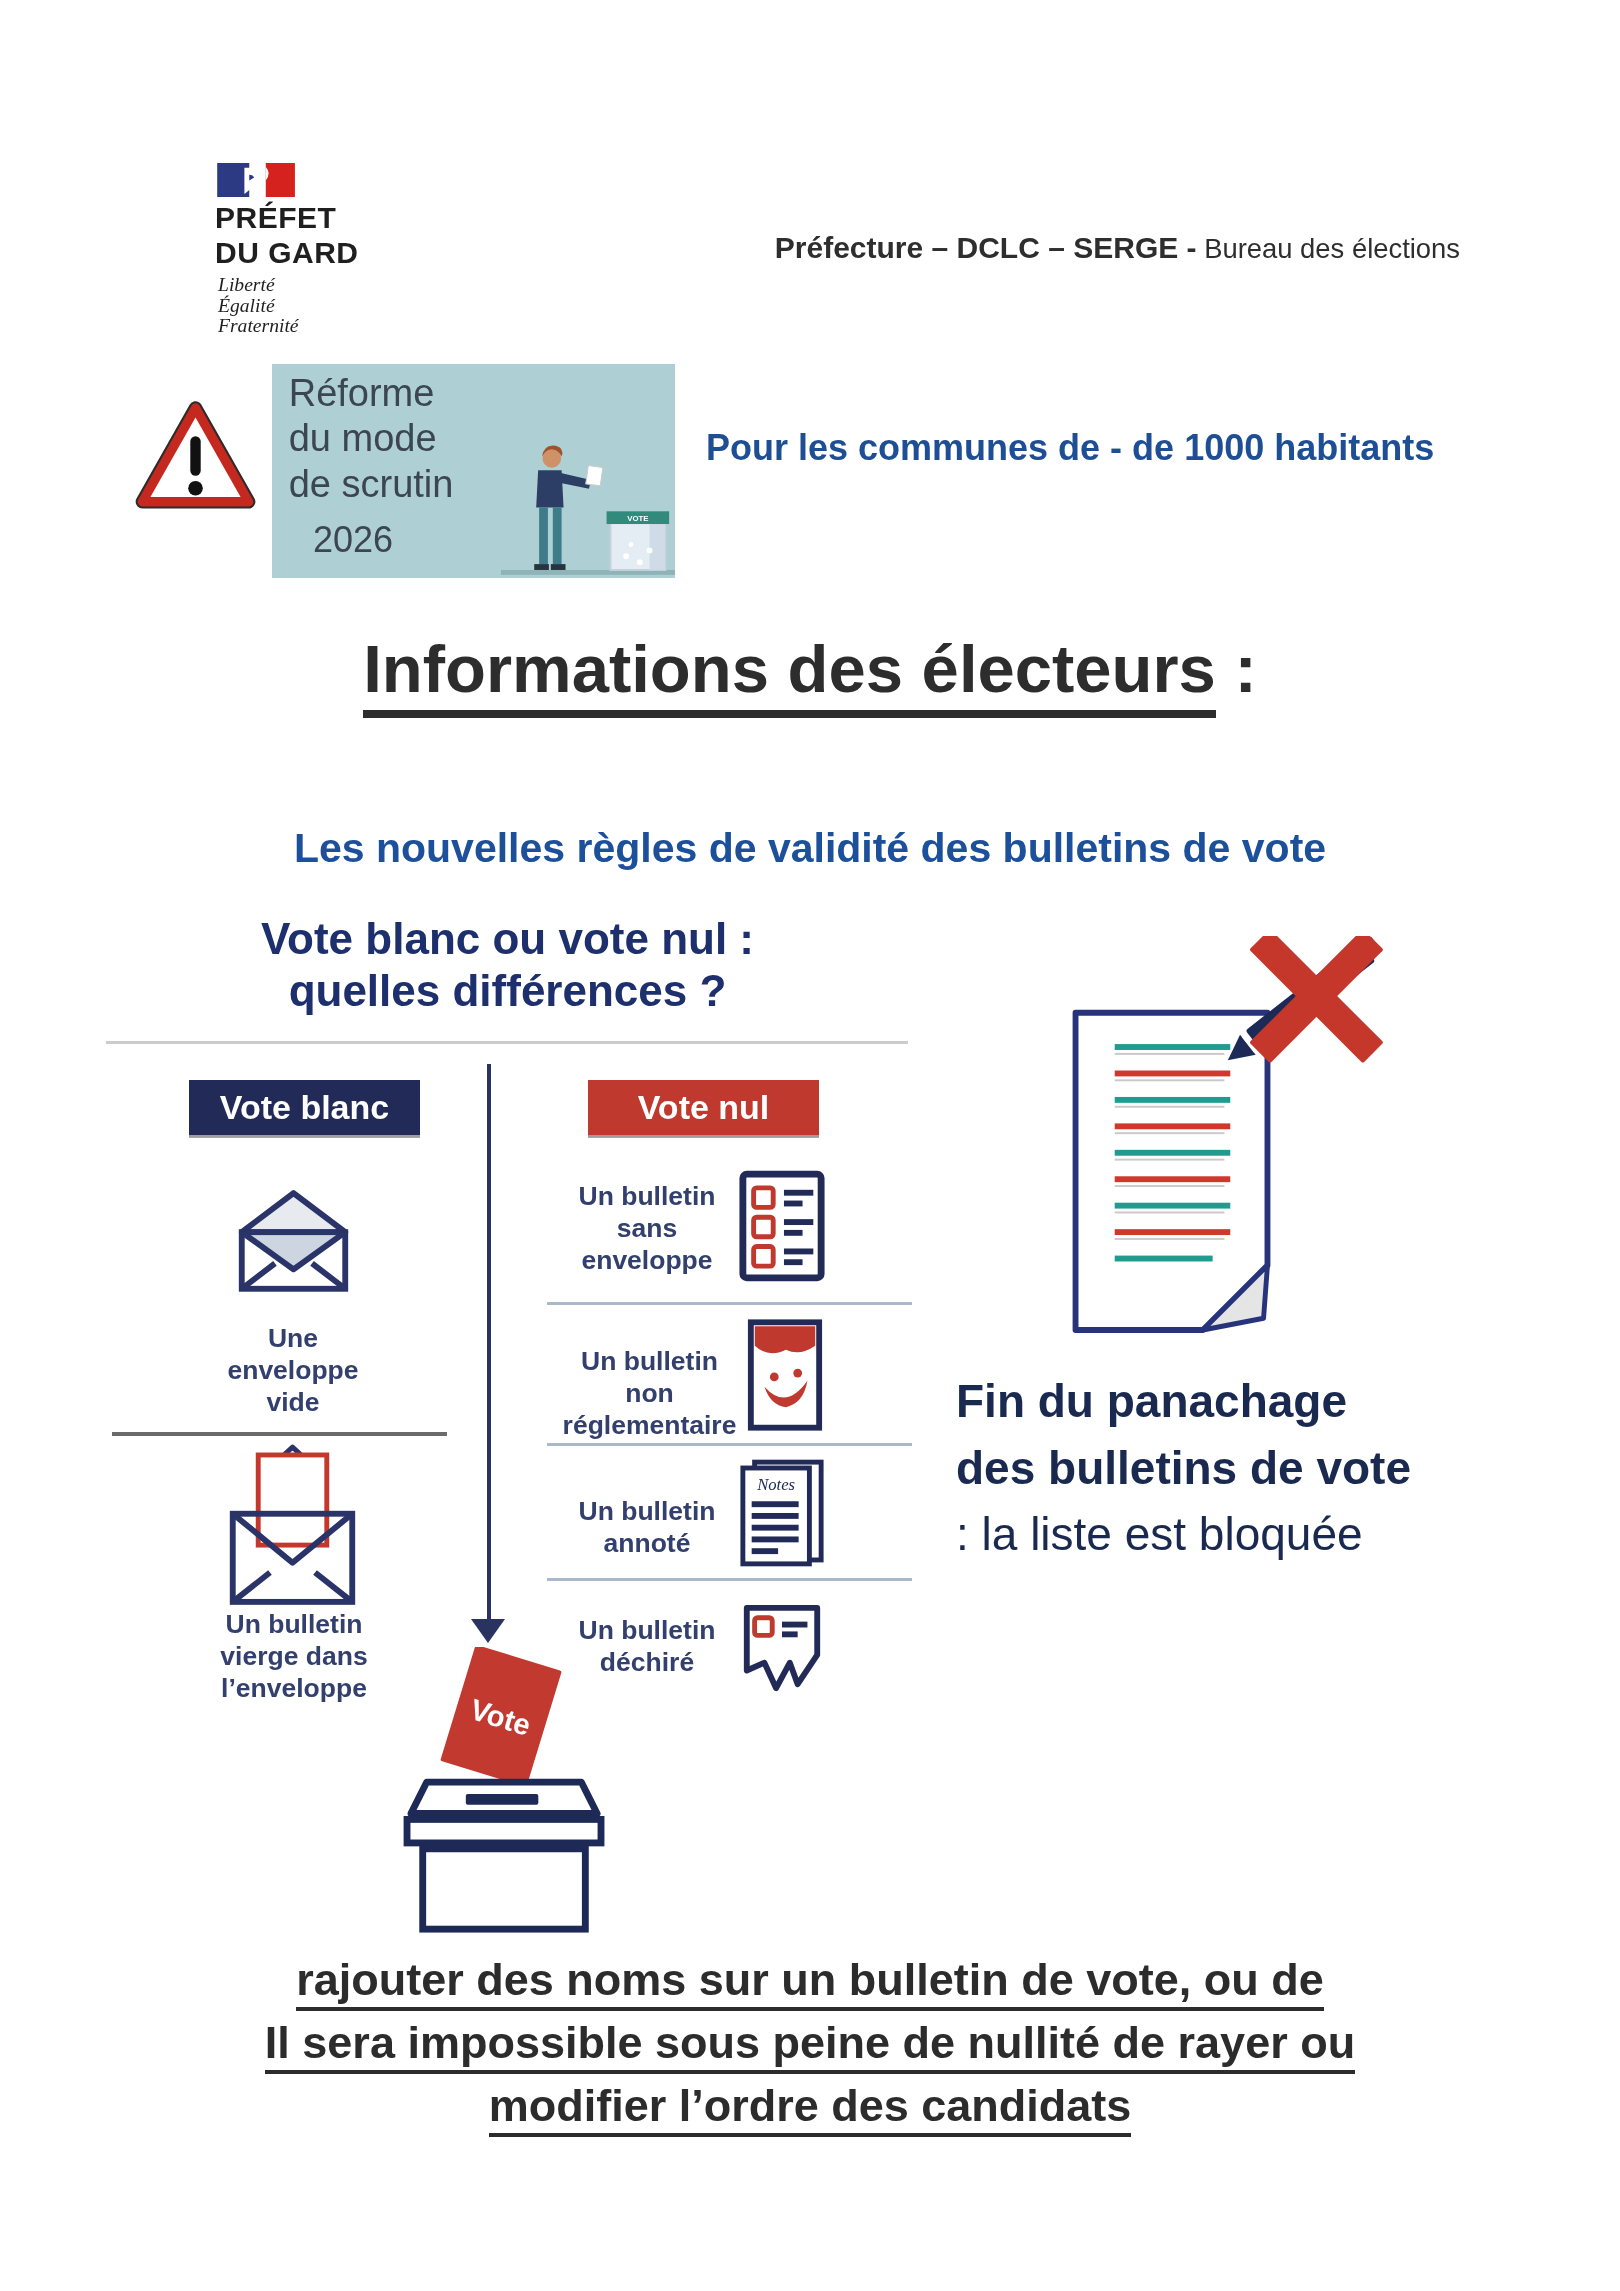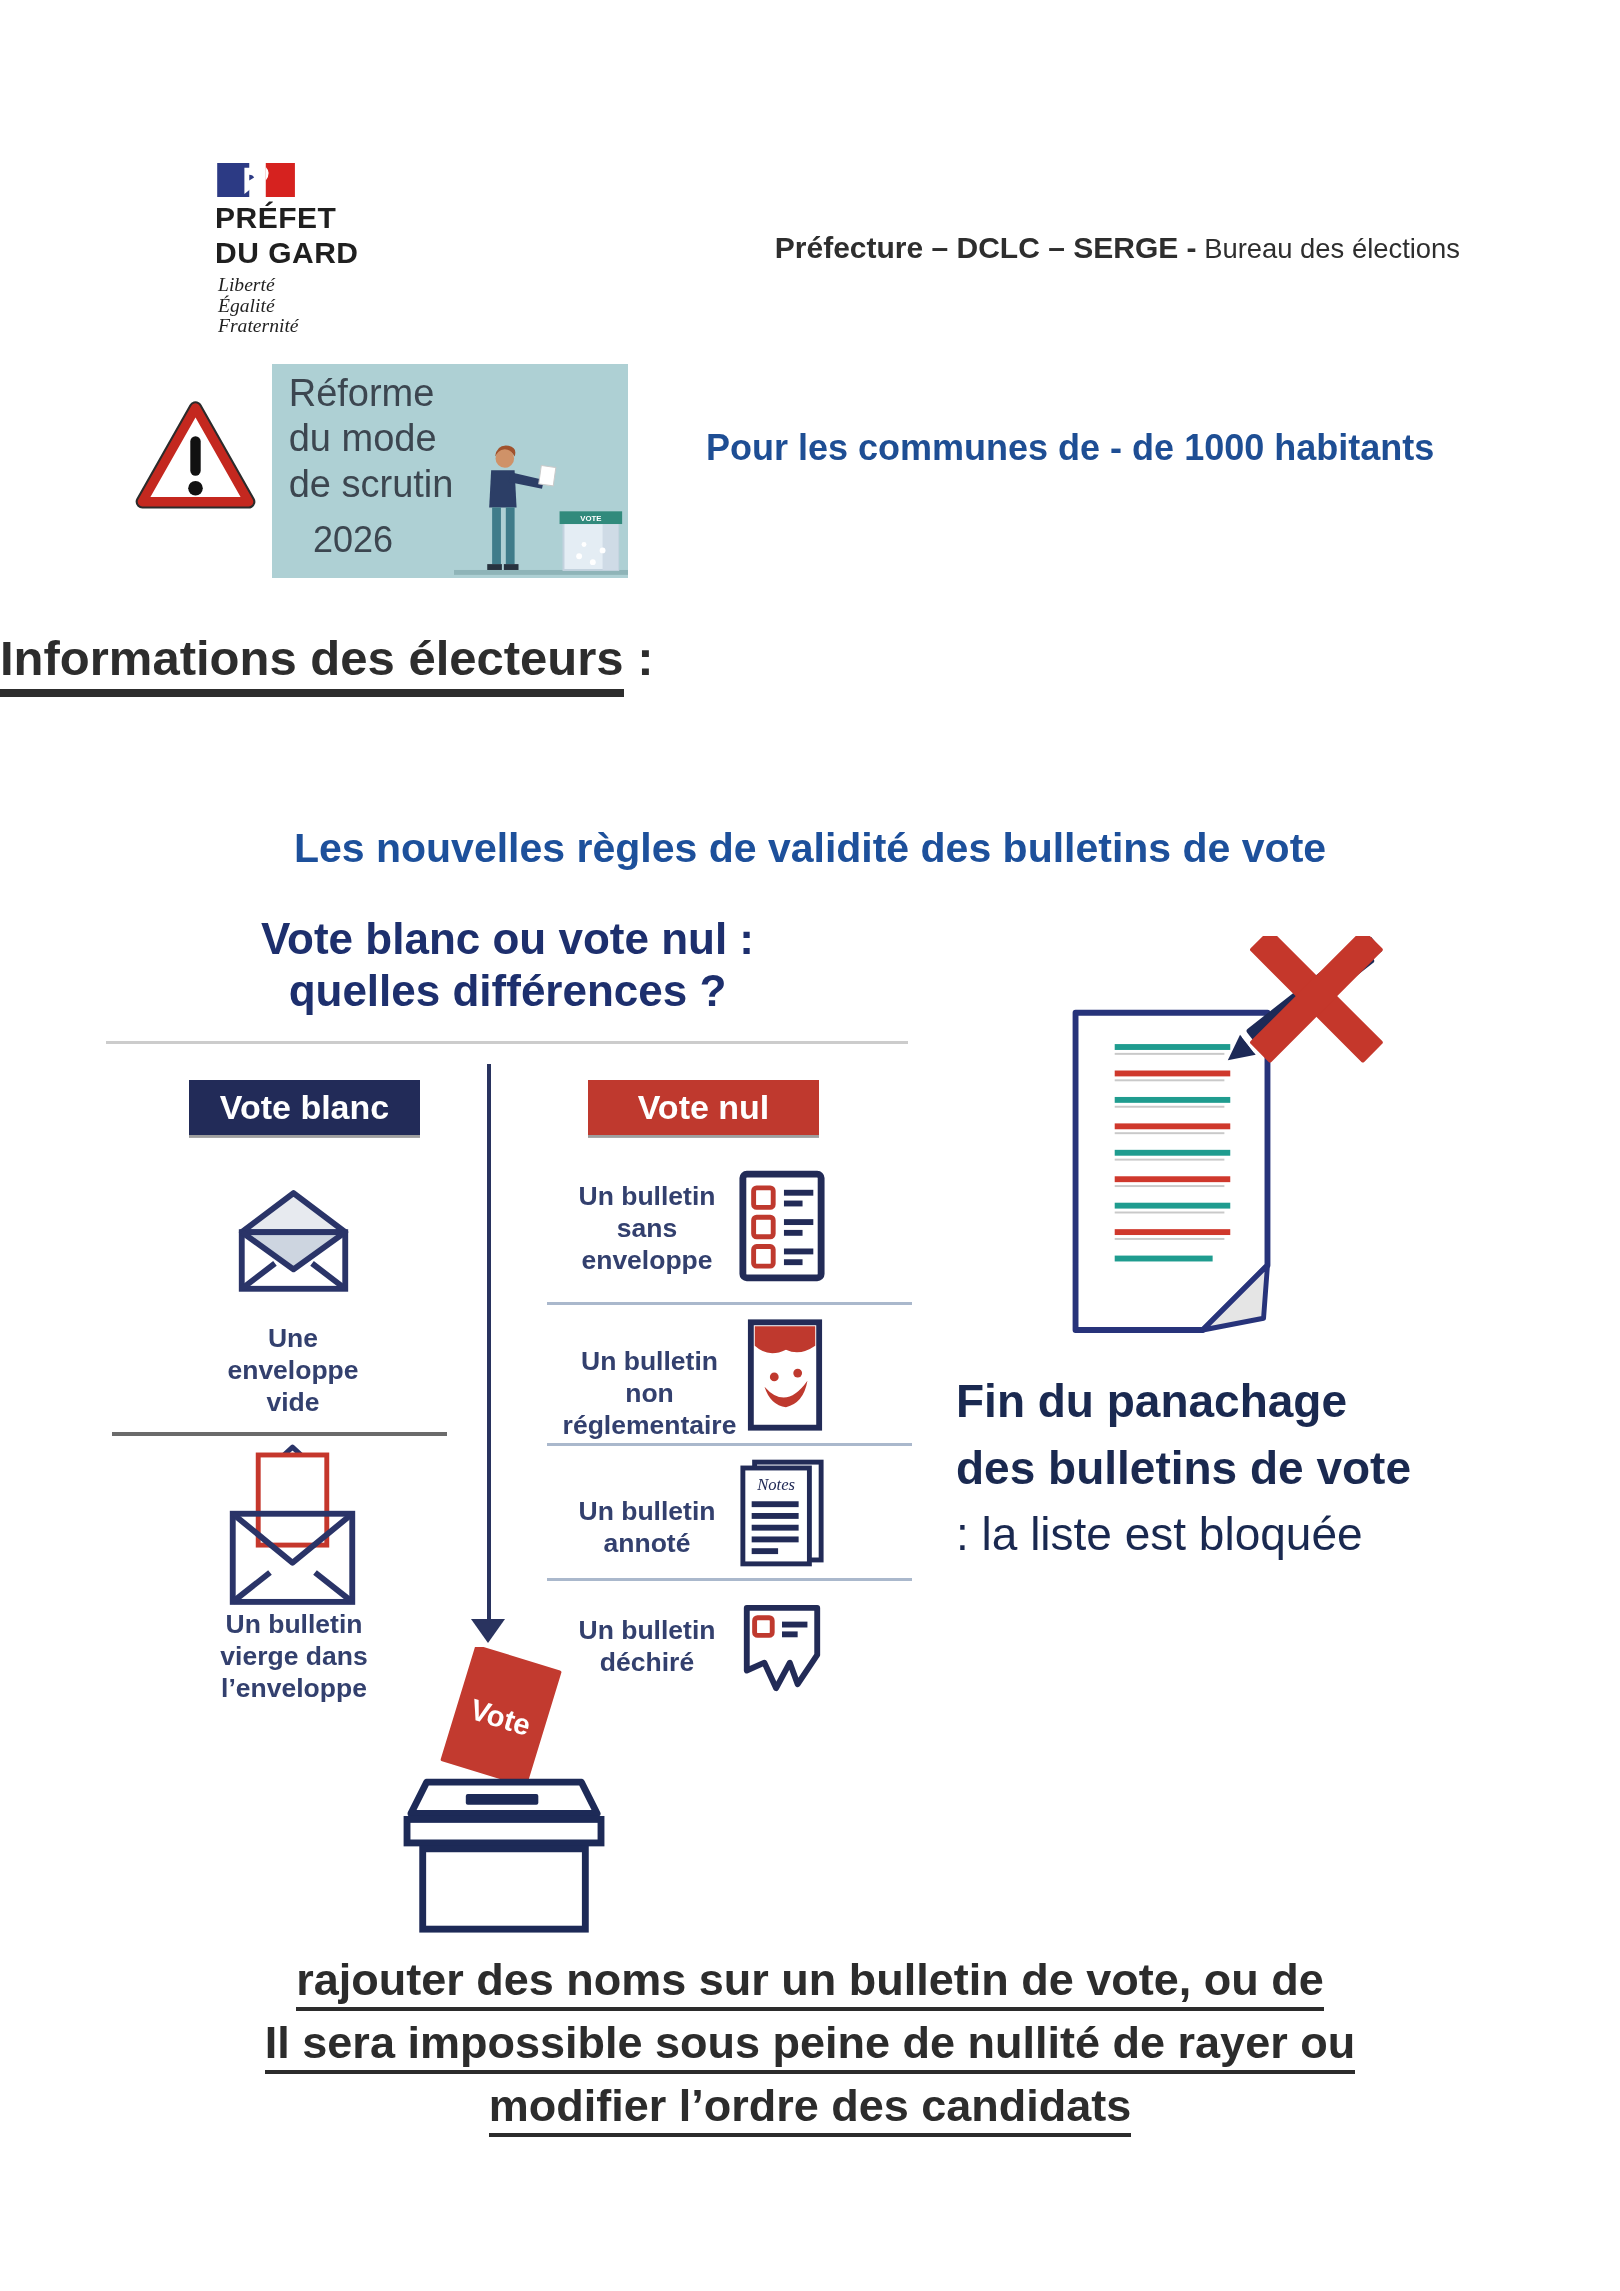--- a/index.html
+++ b/index.html
@@ -13,28 +13,28 @@
   .logo-flag{left:217px;top:163px;width:82px;height:34px;}
   .logo-name{left:215px;top:201px;font-size:30px;font-weight:bold;color:#1f1f1f;
              line-height:1.16;letter-spacing:0.5px;}
   .logo-motto{left:218px;top:275px;font-family:"Liberation Serif",serif;font-style:italic;
               font-size:19.6px;color:#1f1f1f;line-height:20.6px;}
   .office-line{right:160px;top:231px;white-space:nowrap;color:#2e2e2e;font-size:27.4px;}
   .office-line .b{font-weight:bold;font-size:30px;}
 
   
   .warning{left:133px;top:396px;width:125px;height:122px;}
-  .banner{left:272px;top:364px;width:356px;height:214px;background:#aed0d4;}
+  .banner{left:272px;top:364px;width:403px;height:214px;background:#aed0d4;}
   .banner-text{position:absolute;left:16.7px;top:6.9px;font-size:38px;color:#3c4650;line-height:1.2;}
   .banner-year{position:absolute;left:41px;top:155px;font-size:36px;color:#3c4650;}
   .banner-illo{position:absolute;right:0;bottom:0;width:174px;height:149px;}
   .audience{left:706px;top:427px;font-size:36px;font-weight:bold;color:#1e4e94;white-space:nowrap;}
 
   
-  .title{left:0;right:0;top:630px;font-size:49px;font-weight:bold;color:#2d2d2d;}
+  .title{left:0;right:0;top:630px;text-align:center;font-size:67px;font-weight:bold;color:#2d2d2d;}
   .title .u{border-bottom:8.8px solid #2d2d2d;padding-bottom:3.9px;}
   .subtitle{left:0;right:0;top:825px;text-align:center;font-size:41px;font-weight:bold;color:#1d509b;}
 
   
   .ig-heading{left:108px;top:913px;width:799px;text-align:center;font-size:44px;
               font-weight:bold;color:#1d2f6d;line-height:1.18;}
   .ig-rule{left:106px;top:1041px;width:802px;height:2.9px;background:#cccccc;}
   .badge{height:55px;width:231px;color:#ffffff;font-size:34px;font-weight:bold;
          text-align:center;line-height:55px;box-shadow:0 2.9px 0 rgba(40,40,40,.45);}
   .badge-blanc{left:189px;top:1080px;background:#222b58;}

